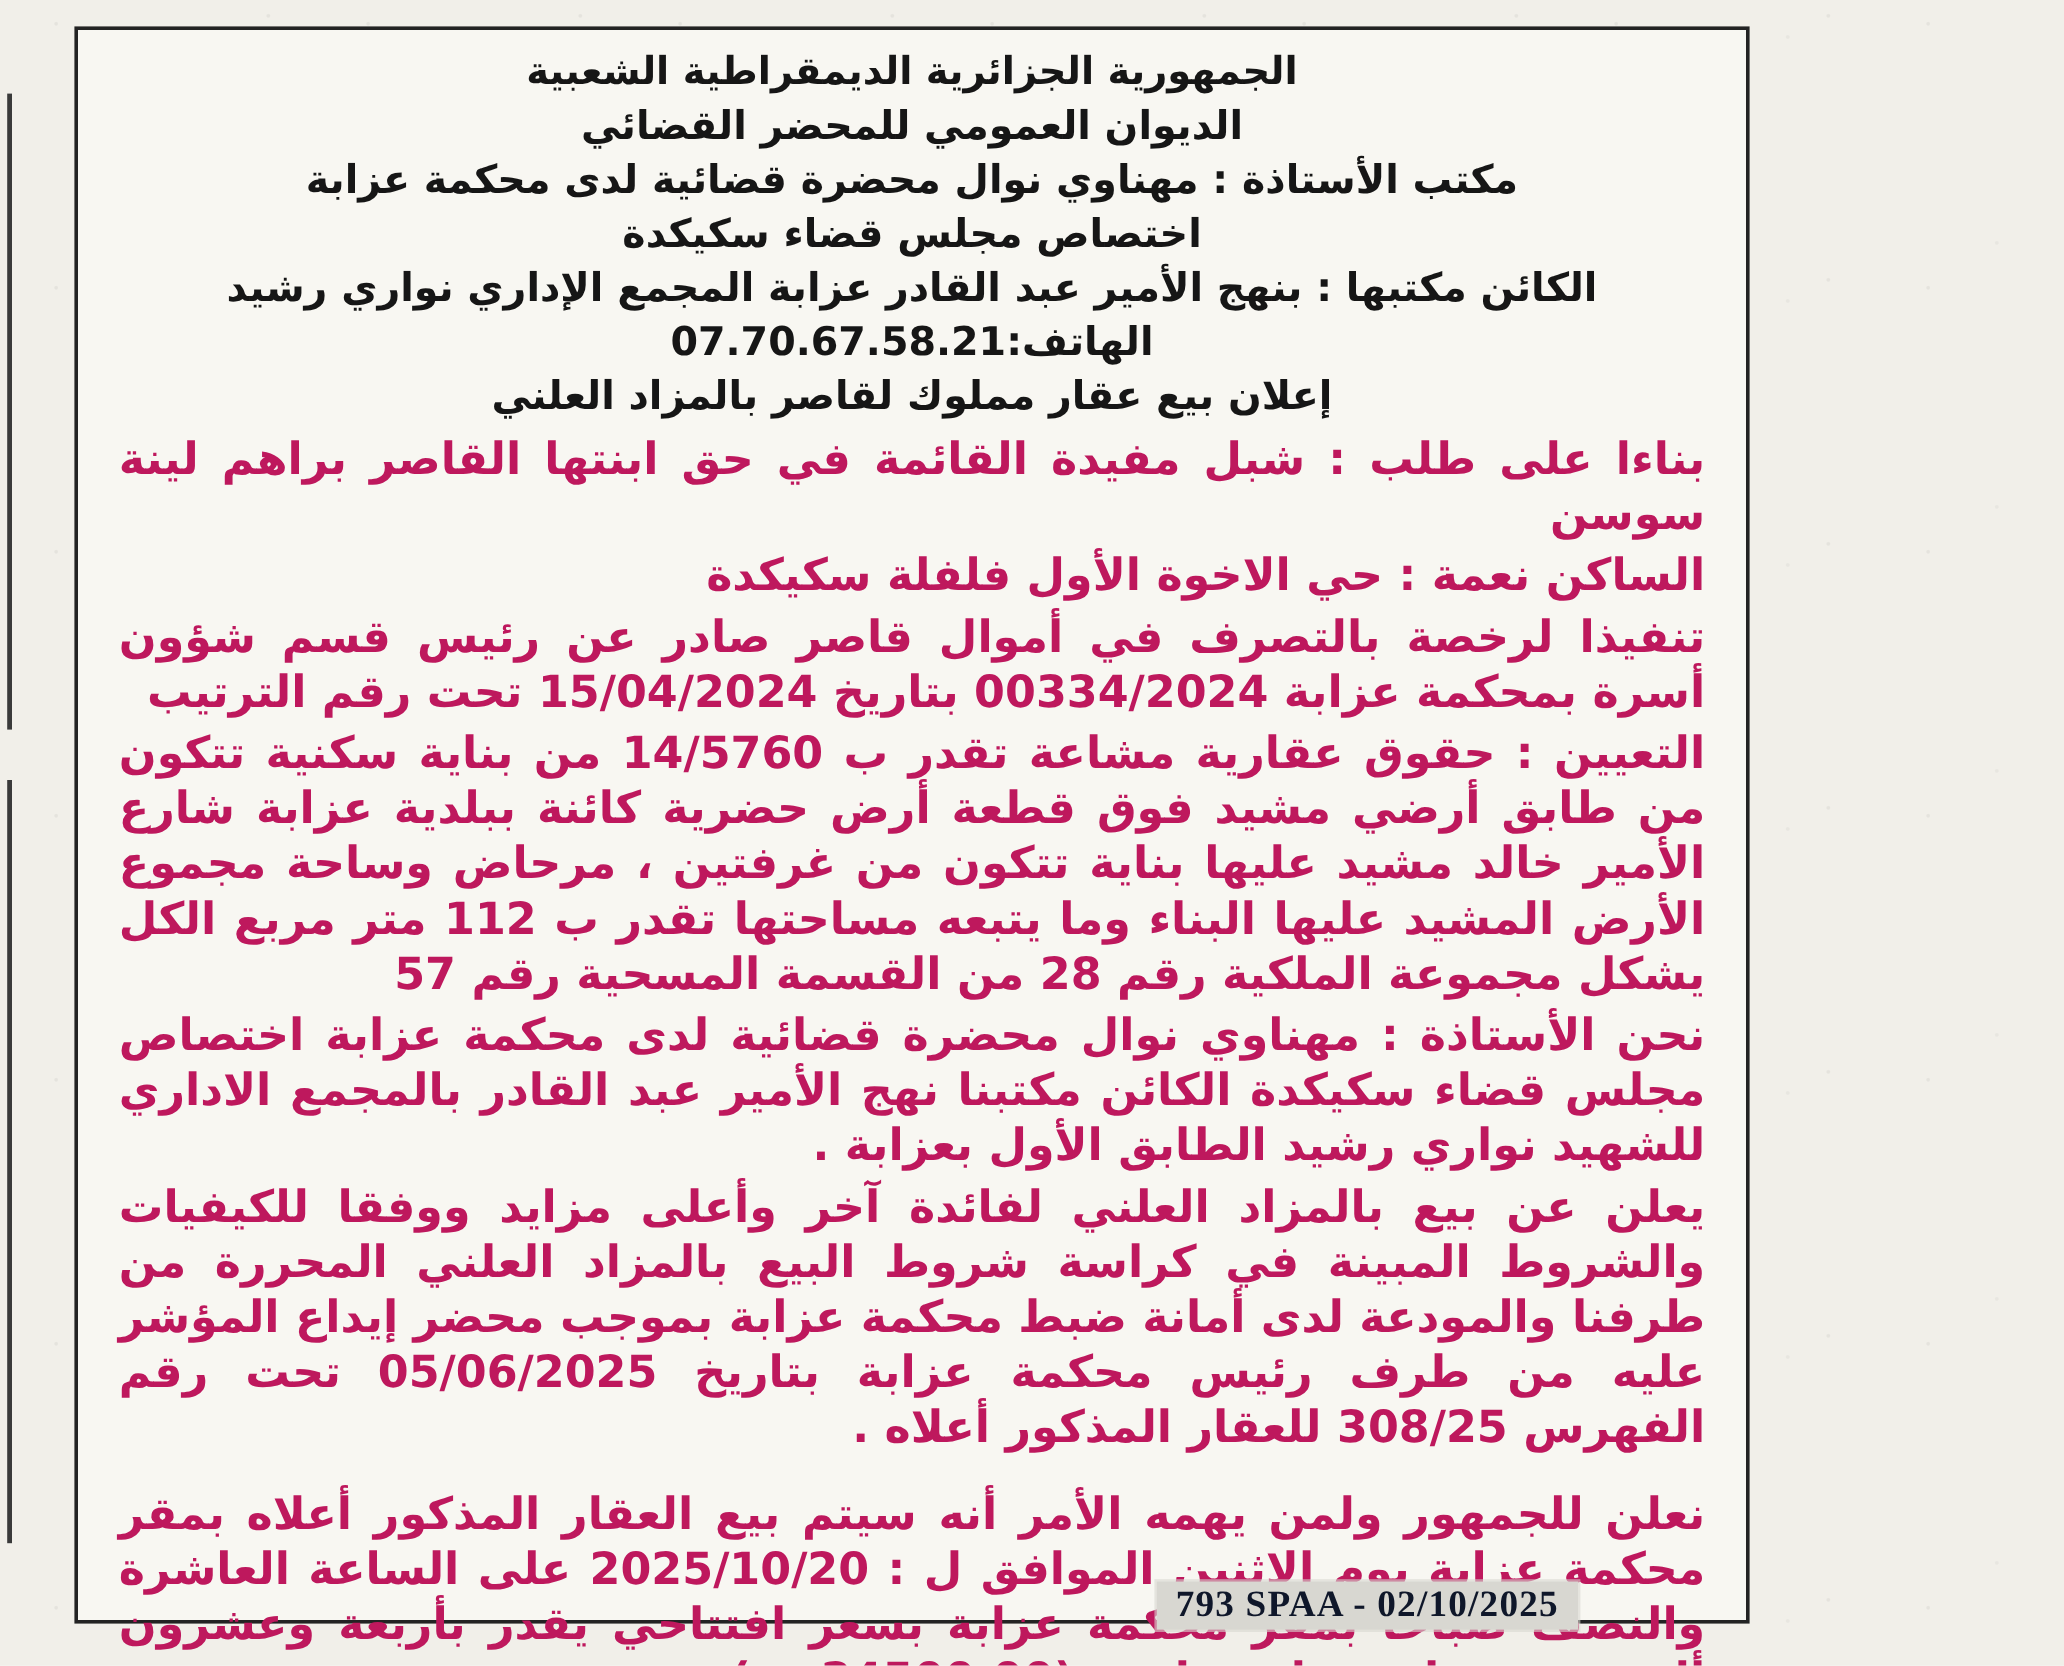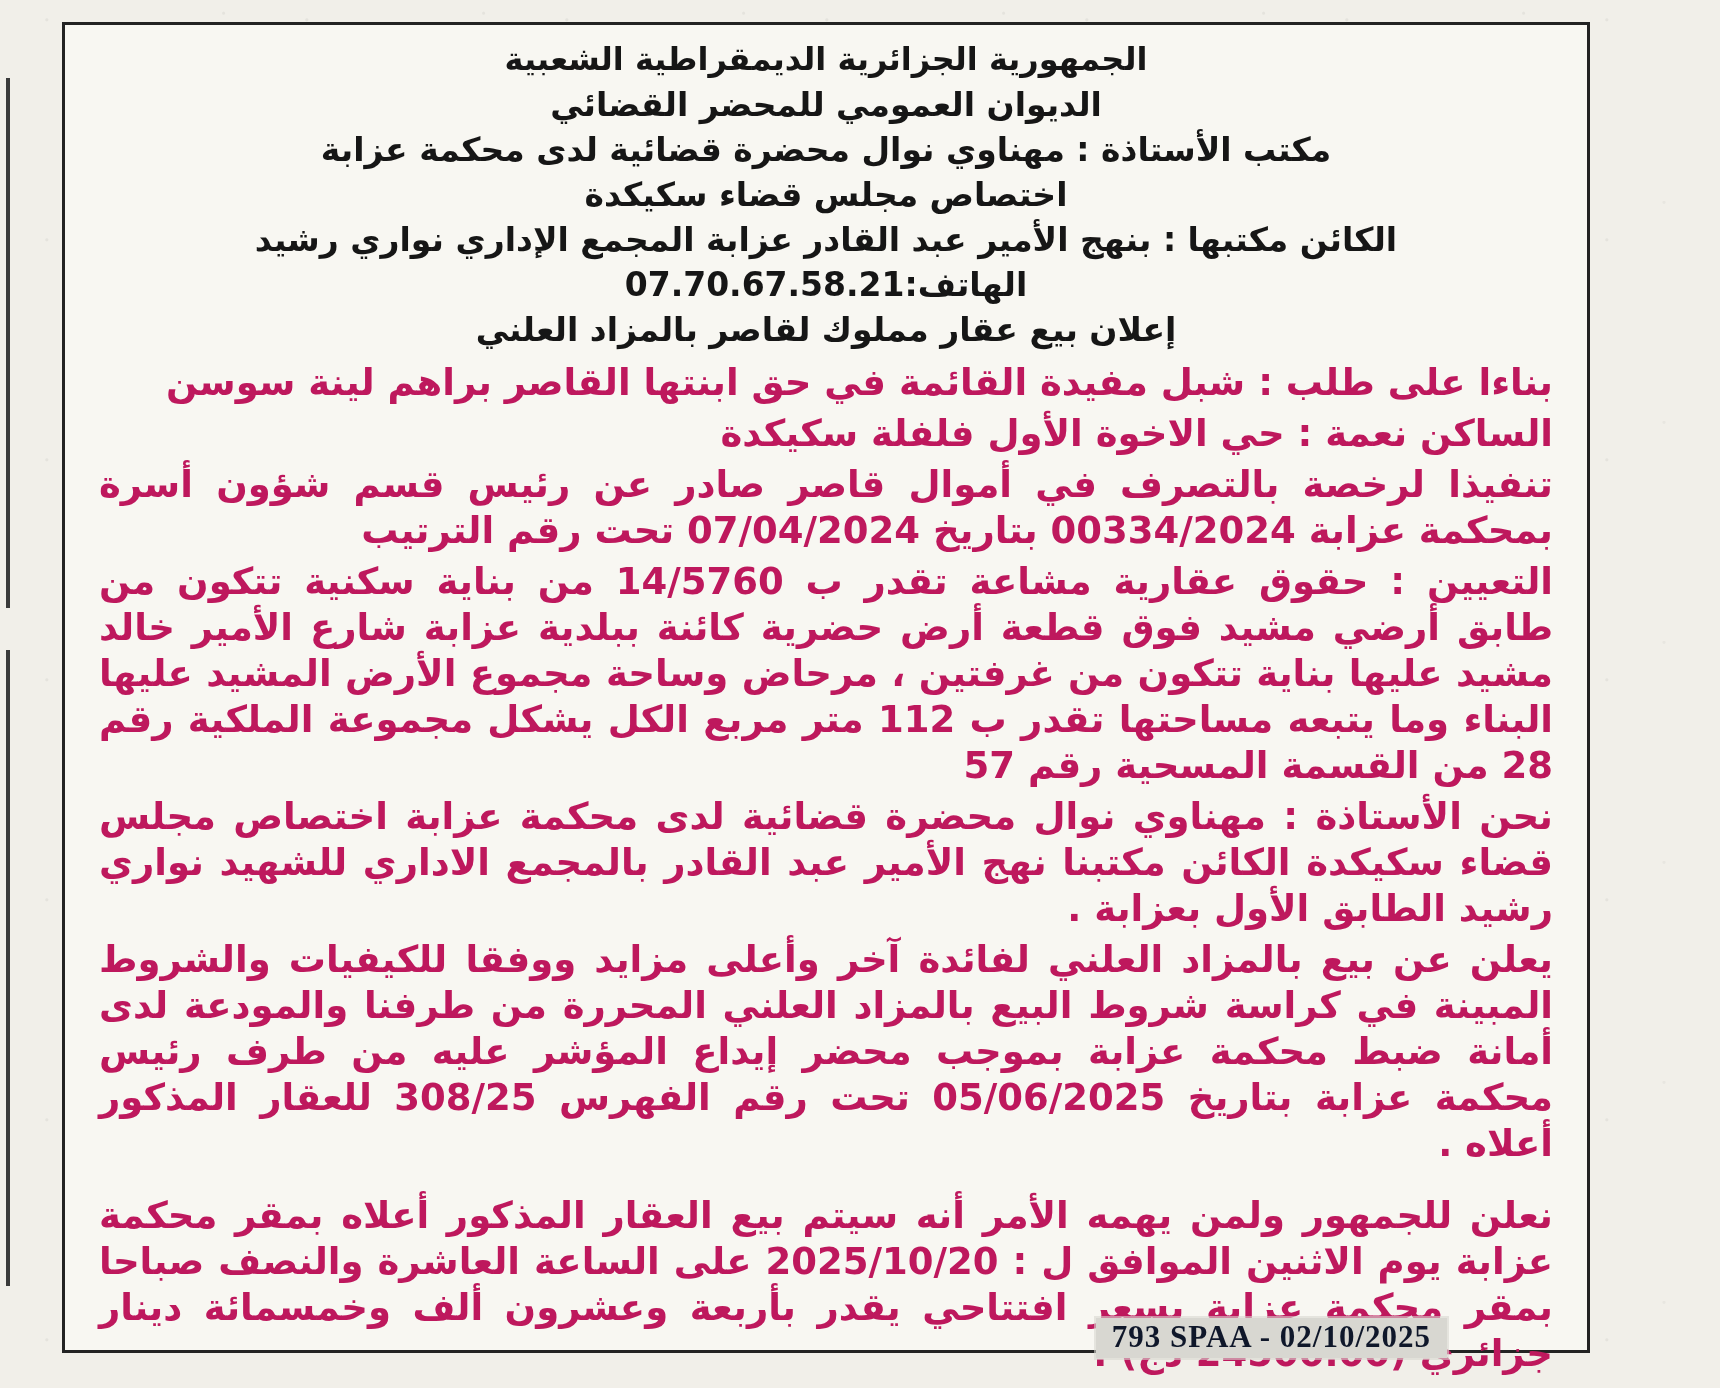--- a/index.html
+++ b/index.html
@@ -24,21 +24,21 @@
     pointer-events:none;
   }
   .adjacent-rule{
     position:absolute; left:6px; width:4px; background:#3a3a3a;
   }
   .adjacent-rule.seg-top{ top:78px; height:530px; }
   .adjacent-rule.seg-bottom{ top:650px; height:636px; }
 
   .notice-box{
     position:absolute; left:62px; top:22px;
-    width:1528px; height:1331px;
+    width:1396px; height:1331px;
     border:3px solid #232323;
     background:#f8f7f2;
     direction:rtl;
     padding:12px 34px 8px 34px;
   }
 
   .hdr{
     text-align:center; font-weight:bold;
     font-size:33px; line-height:45px;
     color:#161616;
@@ -112,21 +112,21 @@
   <div class="hdr">الديوان العمومي للمحضر القضائي</div>
   <div class="hdr">مكتب الأستاذة : مهناوي نوال محضرة قضائية لدى محكمة عزابة</div>
   <div class="hdr">اختصاص مجلس قضاء سكيكدة</div>
   <div class="hdr">الكائن مكتبها : بنهج الأمير عبد القادر عزابة المجمع الإداري نواري رشيد</div>
   <div class="hdr">الهاتف:07.70.67.58.21</div>
   <div class="hdr">إعلان بيع عقار مملوك لقاصر بالمزاد العلني</div>
 
   <div class="body-block">
     <div class="para">بناءا على طلب : شبل مفيدة القائمة في حق ابنتها القاصر براهم لينة سوسن</div>
     <div class="para">الساكن نعمة : حي الاخوة الأول فلفلة سكيكدة</div>
-    <div class="para">تنفيذا لرخصة بالتصرف في أموال قاصر صادر عن رئيس قسم شؤون أسرة بمحكمة عزابة 00334/2024 بتاريخ 07/04/2024 تحت رقم الترتيب</div>
+    <div class="para">تنفيذا لرخصة بالتصرف في أموال قاصر صادر عن رئيس قسم شؤون أسرة بمحكمة عزابة 00334/2024 بتاريخ 15/04/2024 تحت رقم الترتيب</div>
     <div class="para">التعيين : حقوق عقارية مشاعة تقدر ب 14/5760 من بناية سكنية تتكون من طابق أرضي مشيد فوق قطعة أرض حضرية كائنة ببلدية عزابة شارع الأمير خالد مشيد عليها بناية تتكون من غرفتين ، مرحاض وساحة مجموع الأرض المشيد عليها البناء وما يتبعه مساحتها تقدر ب 112 متر مربع الكل يشكل مجموعة الملكية رقم 28 من القسمة المسحية رقم 57</div>
     <div class="para">نحن الأستاذة : مهناوي نوال محضرة قضائية لدى محكمة عزابة اختصاص مجلس قضاء سكيكدة الكائن مكتبنا نهج الأمير عبد القادر بالمجمع الاداري للشهيد نواري رشيد الطابق الأول بعزابة .</div>
     <div class="para">يعلن عن بيع بالمزاد العلني لفائدة آخر وأعلى مزايد ووفقا للكيفيات والشروط المبينة في كراسة شروط البيع بالمزاد العلني المحررة من طرفنا والمودعة لدى أمانة ضبط محكمة عزابة بموجب محضر إيداع المؤشر عليه من طرف رئيس محكمة عزابة بتاريخ 05/06/2025 تحت رقم الفهرس 308/25 للعقار المذكور أعلاه .</div>
     <div class="para gap-before">نعلن للجمهور ولمن يهمه الأمر أنه سيتم بيع العقار المذكور أعلاه بمقر محكمة عزابة يوم الاثنين الموافق ل : 2025/10/20 على الساعة العاشرة والنصف صباحا بمقر محكمة عزابة بسعر افتتاحي يقدر بأربعة وعشرون ألف وخمسمائة دينار جزائري (24500.00 دج) .</div>
   </div>
 
   <div class="signature">المحضرة القضائية</div>
 
   <div class="reference-badge">793 SPAA - 02/10/2025</div>
 </div>

